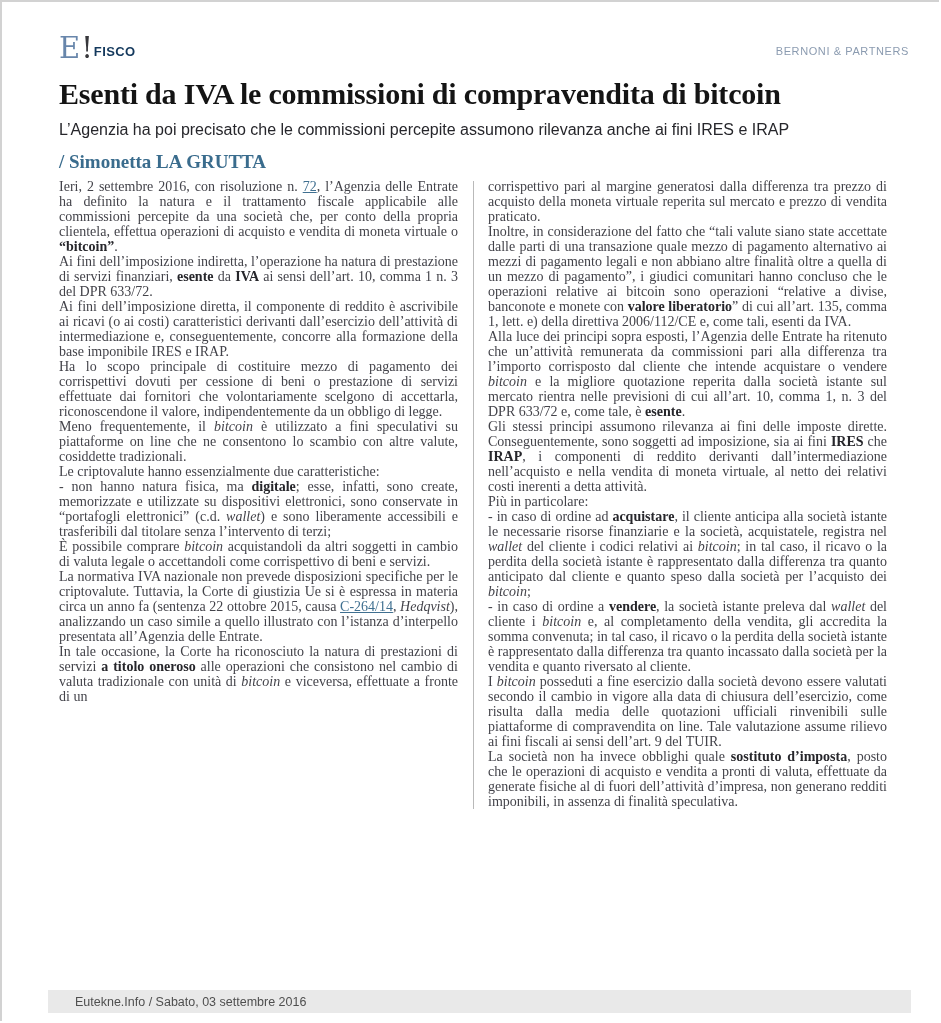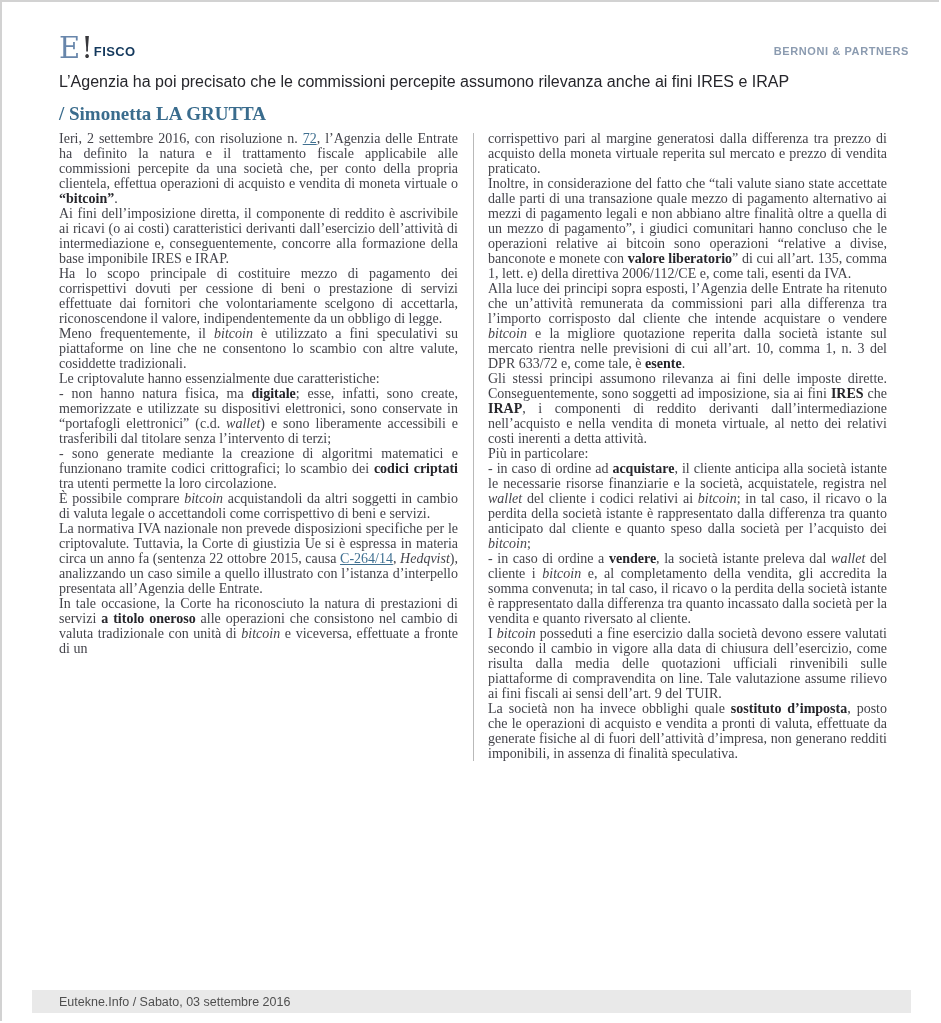--- a/index.html
+++ b/index.html
@@ -26,21 +26,21 @@
   .logo .letter { color: #6886ab; }
   .logo .mark { color: #38383c; }
   .section-label {
     font-family: "Liberation Sans", sans-serif;
     font-weight: bold; font-size: 13px; color: #14395d;
     letter-spacing: 0.4px; padding-bottom: 3px;
   }
   .brand {
     margin-left: auto;
     font-family: "Liberation Sans", sans-serif;
-    font-weight: bold; font-size: 11px; color: #8b9bb0;
+    font-weight: normal; font-size: 11px; color: #8b9bb0;
     letter-spacing: 0.6px; padding-bottom: 5px;
   }
   
   .title {
     margin: 16px 60px 0 57px;
     font-size: 30px; font-weight: bold; color: #141414;
     line-height: 32px; letter-spacing: -0.2px;
   }
   .subtitle {
     margin: 10px 60px 4px 57px;
@@ -62,21 +62,21 @@
     font-size: 14px; line-height: 15px; color: #43434a;
     text-align: justify;
   }
   .col p { margin: 0; }
   .divider { width: 1px; background: #b9b9b9; margin: 2px 14px 0 15px; }
   .b { font-weight: bold; color: #26262b; }
   .i { font-style: italic; }
   a.lnk { color: #3f6f90; text-decoration: underline; cursor: pointer; }
   
   .footer-bar {
-    position: absolute; left: 30px; right: 28px; bottom: 8px;
+    position: absolute; left: 46px; right: 28px; bottom: 8px;
     height: 23px; background: #e9e9e9;
     display: flex; align-items: center;
   }
   .footer-text {
     font-family: "Liberation Sans", sans-serif;
     font-size: 12.5px; color: #4f4f4f; padding-left: 27px;
   }
 </style>
 </head>
 <body>
@@ -84,34 +84,35 @@
 <div class="page">
 
   <div class="header">
     <div class="logo">
       <span class="letter">E</span><span class="mark">!</span>
     </div>
     <div class="section-label">FISCO</div>
     <div class="brand">BERNONI &amp; PARTNERS</div>
   </div>
 
+  <h1 class="title" style="margin-top:16px;">Esenti da IVA le commissioni di compravendita di bitcoin</h1>
 
   <div class="subtitle">L’Agenzia ha poi precisato che le commissioni percepite assumono rilevanza anche ai fini IRES e IRAP</div>
 
   <div class="author">/ Simonetta LA GRUTTA</div>
 
   <div class="body-cols">
     <div class="col">
         <p><span>Ieri, 2 settembre 2016, con risoluzione n. </span><a class="lnk" href="#">72</a><span>, l’Agenzia delle Entrate ha definito la natura e il trattamento fiscale applicabile alle commissioni percepite da una società che, per conto della propria clientela, effettua operazioni di acquisto e vendita di moneta virtuale o </span><span class="b">“bitcoin”</span><span>.</span></p>
+        <p><span>Ai fini dell’imposizione indiretta, l’operazione ha natura di prestazione di servizi finanziari, </span><span class="b">esente</span><span> da </span><span class="b">IVA</span><span> ai sensi dell’art. 10, comma 1 n. 3 del DPR 633/72.</span></p>
         <p><span>Ai fini dell’imposizione diretta, il componente di reddito è ascrivibile ai ricavi (o ai costi) caratteristici derivanti dall’esercizio dell’attività di intermediazione e, conseguentemente, concorre alla formazione della base imponibile IRES e IRAP.</span></p>
         <p><span>Ha lo scopo principale di costituire mezzo di pagamento dei corrispettivi dovuti per cessione di beni o prestazione di servizi effettuate dai fornitori che volontariamente scelgono di accettarla, riconoscendone il valore, indipendentemente da un obbligo di legge.</span></p>
         <p><span>Meno frequentemente, il </span><span class="i">bitcoin</span><span> è utilizzato a fini speculativi su piattaforme on line che ne consentono lo scambio con altre valute, cosiddette tradizionali.</span></p>
         <p><span>Le criptovalute hanno essenzialmente due caratteristiche:</span></p>
         <p><span>- non hanno natura fisica, ma </span><span class="b">digitale</span><span>; esse, infatti, sono create, memorizzate e utilizzate su dispositivi elettronici, sono conservate in “portafogli elettronici” (c.d. </span><span class="i">wallet</span><span>) e sono liberamente accessibili e trasferibili dal titolare senza l’intervento di terzi;</span></p>
-        <p><span>- sono generate mediante la creazione di algoritmi matematici e funzionano tramite codici crittografici; lo scambio dei </span><span class="b">codici criptati</span><span> tra utenti permette la loro circolazione.</span></p>
         <p><span>È possibile comprare </span><span class="i">bitcoin</span><span> acquistandoli da altri soggetti in cambio di valuta legale o accettandoli come corrispettivo di beni e servizi.</span></p>
         <p><span>La normativa IVA nazionale non prevede disposizioni specifiche per le criptovalute. Tuttavia, la Corte di giustizia Ue si è espressa in materia circa un anno fa (sentenza 22 ottobre 2015, causa </span><a class="lnk" href="#">C-264/14</a><span>, </span><span class="i">Hedqvist</span><span>), analizzando un caso simile a quello illustrato con l’istanza d’interpello presentata all’Agenzia delle Entrate.</span></p>
         <p><span>In tale occasione, la Corte ha riconosciuto la natura di prestazioni di servizi </span><span class="b">a titolo oneroso</span><span> alle operazioni che consistono nel cambio di valuta tradizionale con unità di </span><span class="i">bitcoin</span><span> e viceversa, effettuate a fronte di un</span></p>
       </div>
     <div class="divider"></div>
     <div class="col">
         <p><span>corrispettivo pari al margine generatosi dalla differenza tra prezzo di acquisto della moneta virtuale reperita sul mercato e prezzo di vendita praticato.</span></p>
         <p><span>Inoltre, in considerazione del fatto che “tali valute siano state accettate dalle parti di una transazione quale mezzo di pagamento alternativo ai mezzi di pagamento legali e non abbiano altre finalità oltre a quella di un mezzo di pagamento”, i giudici comunitari hanno concluso che le operazioni relative ai bitcoin sono operazioni “relative a divise, banconote e monete con </span><span class="b">valore liberatorio</span><span>” di cui all’art. 135, comma 1, lett. e) della direttiva 2006/112/CE e, come tali, esenti da IVA.</span></p>
         <p><span>Alla luce dei principi sopra esposti, l’Agenzia delle Entrate ha ritenuto che un’attività remunerata da commissioni pari alla differenza tra l’importo corrisposto dal cliente che intende acquistare o vendere </span><span class="i">bitcoin</span><span> e la migliore quotazione reperita dalla società istante sul mercato rientra nelle previsioni di cui all’art. 10, comma 1, n. 3 del DPR 633/72 e, come tale, è </span><span class="b">esente</span><span>.</span></p>
         <p><span>Gli stessi principi assumono rilevanza ai fini delle imposte dirette. Conseguentemente, sono soggetti ad imposizione, sia ai fini </span><span class="b">IRES</span><span> che </span><span class="b">IRAP</span><span>, i componenti di reddito derivanti dall’intermediazione nell’acquisto e nella vendita di moneta virtuale, al netto dei relativi costi inerenti a detta attività.</span></p>

